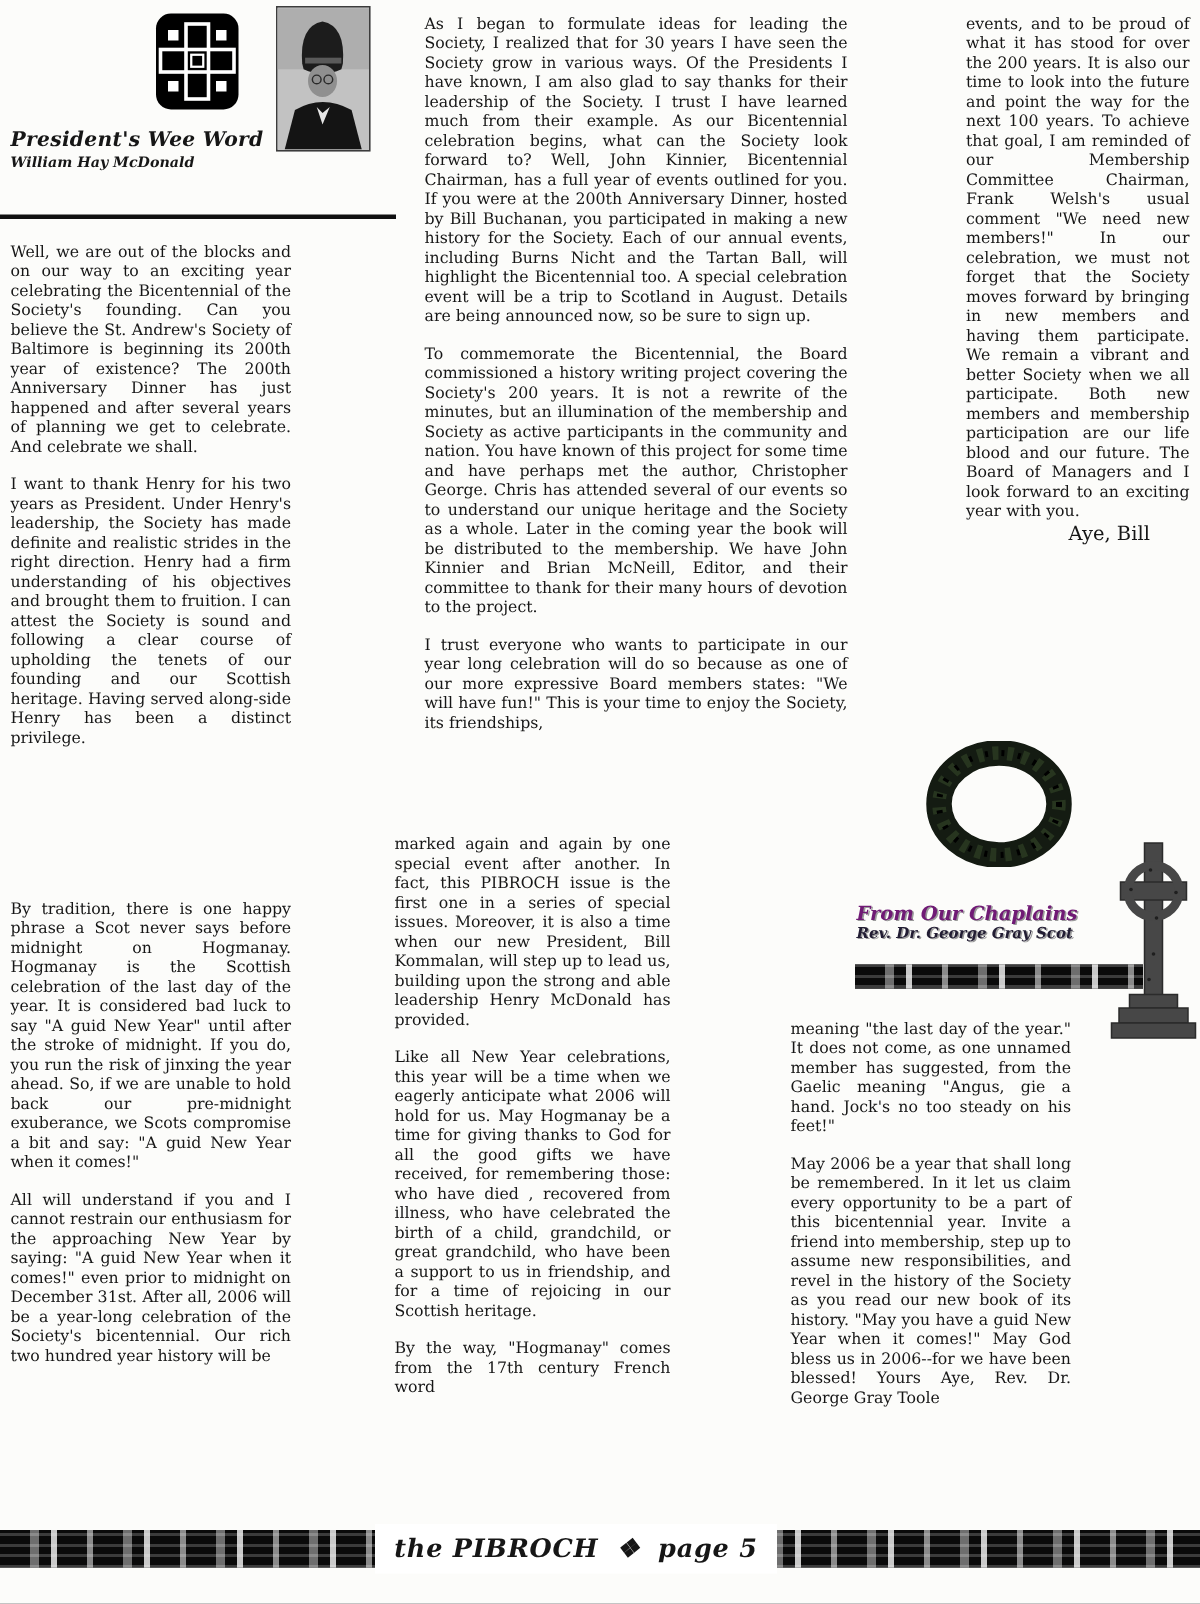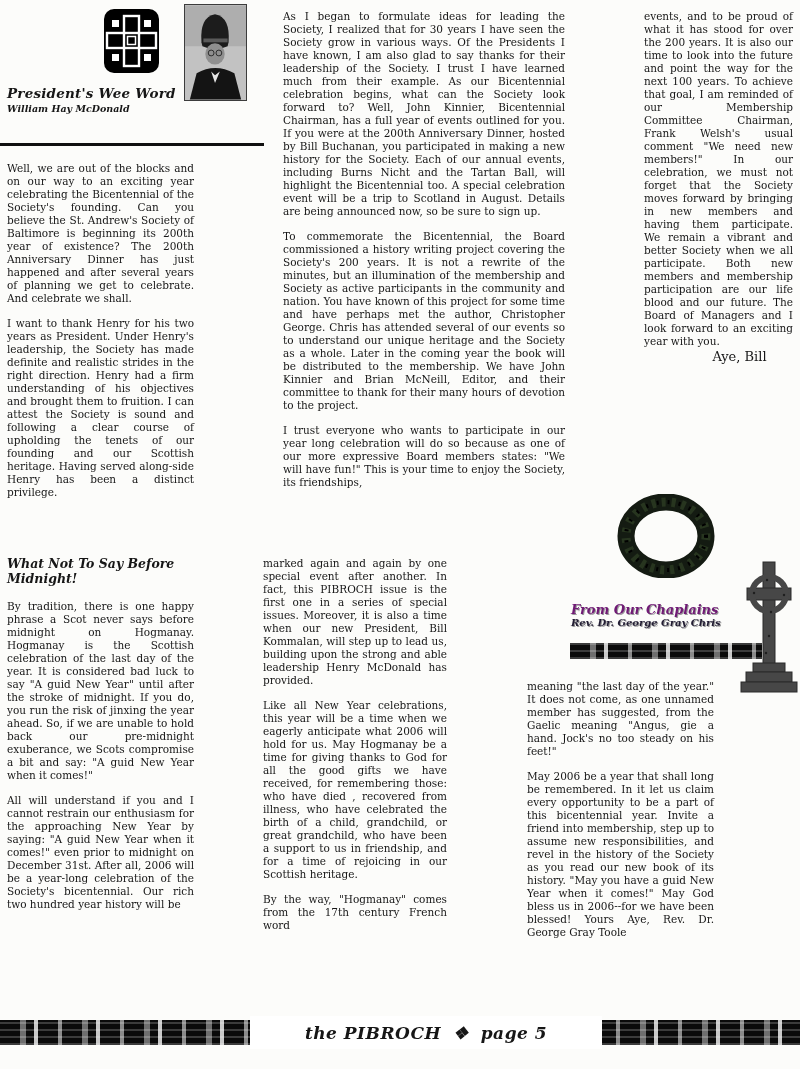--- a/index.html
+++ b/index.html
@@ -87,21 +87,20 @@
     <p>As I began to formulate ideas for leading the Society, I realized that for 30 years I have seen the Society grow in various ways. Of the Presidents I have known, I am also glad to say thanks for their leadership of the Society. I trust I have learned much from their example. As our Bicentennial celebration begins, what can the Society look forward to? Well, John Kinnier, Bicentennial Chairman, has a full year of events outlined for you. If you were at the 200th Anniversary Dinner, hosted by Bill Buchanan, you participated in making a new history for the Society. Each of our annual events, including Burns Nicht and the Tartan Ball, will highlight the Bicentennial too. A special celebration event will be a trip to Scotland in August. Details are being announced now, so be sure to sign up.</p>
     <p>To commemorate the Bicentennial, the Board commissioned a history writing project covering the Society's 200 years. It is not a rewrite of the minutes, but an illumination of the membership and Society as active participants in the community and nation. You have known of this project for some time and have perhaps met the author, Christopher George. Chris has attended several of our events so to understand our unique heritage and the Society as a whole. Later in the coming year the book will be distributed to the membership. We have John Kinnier and Brian McNeill, Editor, and their committee to thank for their many hours of devotion to the project.</p>
     <p>I trust everyone who wants to participate in our year long celebration will do so because as one of our more expressive Board members states: "We will have fun!" This is your time to enjoy the Society, its friendships,</p>
   </div>
 
   <div class="abs body-text" style="left:644px; top:10px; width:149px;">
     <p style="margin-bottom:2px;">events, and to be proud of what it has stood for over the 200 years. It is also our time to look into the future and point the way for the next 100 years. To achieve that goal, I am reminded of our Membership Committee Chairman, Frank Welsh's usual comment "We need new members!" In our celebration, we must not forget that the Society moves forward by bringing in new members and having them participate. We remain a vibrant and better Society when we all participate. Both new members and membership participation are our life blood and our future. The Board of Managers and I look forward to an exciting year with you.</p>
     <div class="signoff">Aye, Bill</div>
   </div>
 
-  <div class="abs h-midnight" style="left:7px; top:556px; width:196px;">What Not To Say Before Midnight!</div>
   <div class="abs body-text" style="left:7px; top:600px; width:187px;">
     <p>By tradition, there is one happy phrase a Scot never says before midnight on Hogmanay. Hogmanay is the Scottish celebration of the last day of the year. It is considered bad luck to say "A guid New Year" until after the stroke of midnight. If you do, you run the risk of jinxing the year ahead. So, if we are unable to hold back our pre-midnight exuberance, we Scots compromise a bit and say: "A guid New Year when it comes!"</p>
     <p>All will understand if you and I cannot restrain our enthusiasm for the approaching New Year by saying: "A guid New Year when it comes!" even prior to midnight on December 31st. After all, 2006 will be a year-long celebration of the Society's bicentennial. Our rich two hundred year history will be</p>
   </div>
 
   <div class="abs body-text" style="left:263px; top:557px; width:184px;">
     <p>marked again and again by one special event after another. In fact, this PIBROCH issue is the first one in a series of special issues. Moreover, it is also a time when our new President, Bill Kommalan, will step up to lead us, building upon the strong and able leadership Henry McDonald has provided.</p>
     <p>Like all New Year celebrations, this year will be a time when we eagerly anticipate what 2006 will hold for us. May Hogmanay be a time for giving thanks to God for all the good gifts we have received, for remembering those: who have died , recovered from illness, who have celebrated the birth of a child, grandchild, or great grandchild, who have been a support to us in friendship, and for a time of rejoicing in our Scottish heritage.</p>
     <p>By the way, "Hogmanay" comes from the 17th century French word</p>
   </div>
@@ -109,21 +108,21 @@
   <div class="abs" style="left:615px; top:494px; width:102px; height:84px;">
     <svg viewBox="0 0 102 84">
       <ellipse cx="51" cy="42" rx="40" ry="34" fill="none" stroke="#141b12" stroke-width="17"></ellipse>
       <ellipse cx="51" cy="42" rx="40" ry="34" fill="none" stroke="#27351f" stroke-width="9" stroke-dasharray="4 6"></ellipse>
       <ellipse cx="51" cy="42" rx="40" ry="34" fill="none" stroke="#000" stroke-width="4" stroke-dasharray="2 9"></ellipse>
     </svg>
   </div>
 
   <div class="abs" style="left:571px; top:602px; width:190px;">
     <div class="h-chap">From Our Chaplains</div>
-    <div class="h-chap-byline">Rev. Dr. George Gray Chris</div>
+    <div class="h-chap-byline">Rev. Dr. George Gray Scot</div>
   </div>
 
   <div class="abs tartan" style="left:570px; top:643px; width:192px; height:16px;"></div>
 
   <div class="abs" style="left:740px; top:560px; width:58px; height:133px;">
     <svg viewBox="0 0 58 133">
       <g fill="#474747" stroke="#2b2b2b" stroke-width="1">
         <rect x="23" y="2" width="12" height="103"></rect>
         <rect x="7" y="28" width="44" height="12"></rect>
         <circle cx="29" cy="34" r="17" fill="none" stroke="#474747" stroke-width="6"></circle>
@@ -141,20 +140,20 @@
       </g>
     </svg>
   </div>
 
   <div class="abs body-text" style="left:527px; top:680px; width:187px;">
     <p>meaning "the last day of the year." It does not come, as one unnamed member has suggested, from the Gaelic meaning "Angus, gie a hand. Jock's no too steady on his feet!"</p>
     <p>May 2006 be a year that shall long be remembered. In it let us claim every opportunity to be a part of this bicentennial year. Invite a friend into membership, step up to assume new responsibilities, and revel in the history of the Society as you read our new book of its history. "May you have a guid New Year when it comes!" May God bless us in 2006--for we have been blessed! Yours Aye, Rev. Dr. George Gray Toole</p>
   </div>
 
   <div class="abs tartan" style="left:0; top:1020px; width:800px; height:25px;">
-    <div class="footer-label abs" style="left:250px; top:-4px; width:352px; height:33px;">
+    <div class="footer-label abs" style="left:250px; top:-4px; width:268px; height:33px;">
       <span>the PIBROCH</span>
       <span>❖</span>
       <span>page 5</span>
     </div>
   </div>
 
 </div>
 
 </body></html>

